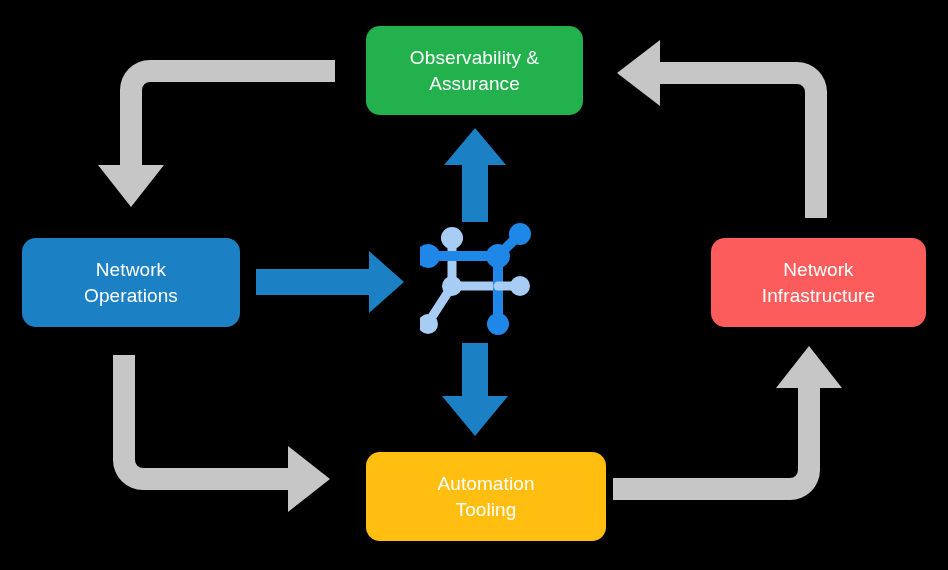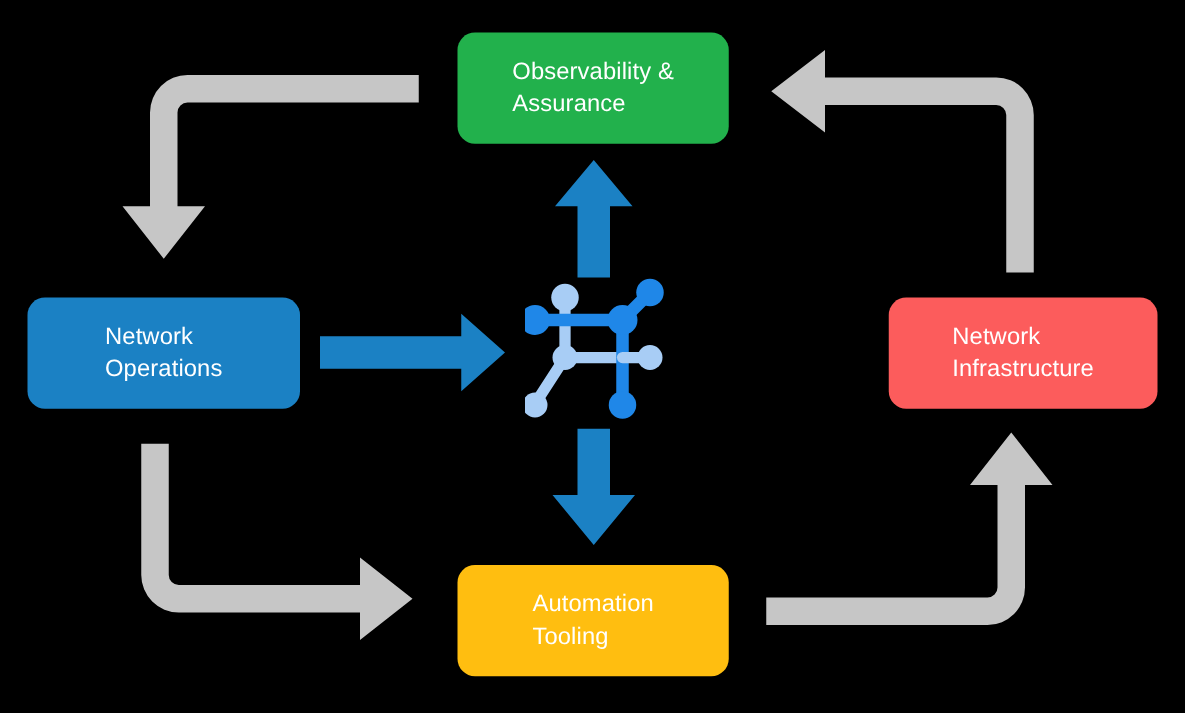--- a/index.html
+++ b/index.html
@@ -21,21 +21,21 @@
     top: 0;
     width: 948px;
     height: 570px;
   }
   .node-box {
     position: absolute;
     border-radius: 14px;
     display: flex;
     align-items: center;
     justify-content: center;
-    text-align: left;
+    text-align: center;
     color: #ffffff;
     font-size: 19px;
     line-height: 1.33;
     font-weight: 400;
     letter-spacing: 0.1px;
     box-sizing: border-box;
     padding: 4px 10px;
   }
   #node-observability {
     left: 366px; top: 26px; width: 217px; height: 89px;
@@ -43,21 +43,21 @@
   }
   #node-network-operations {
     left: 22px; top: 238px; width: 218px; height: 89px;
     background: #1b81c4;
   }
   #node-network-infrastructure {
     left: 711px; top: 238px; width: 215px; height: 89px;
     background: #fc5c5c;
   }
   #node-automation-tooling {
-    left: 366px; top: 452px; width: 217px; height: 89px;
+    left: 366px; top: 452px; width: 240px; height: 89px;
     background: #ffbe10;
   }
   .node-label {
     display: block;
     white-space: pre-line;
   }
   #center-icon {
     position: absolute;
     left: 420px;
     top: 220px;

